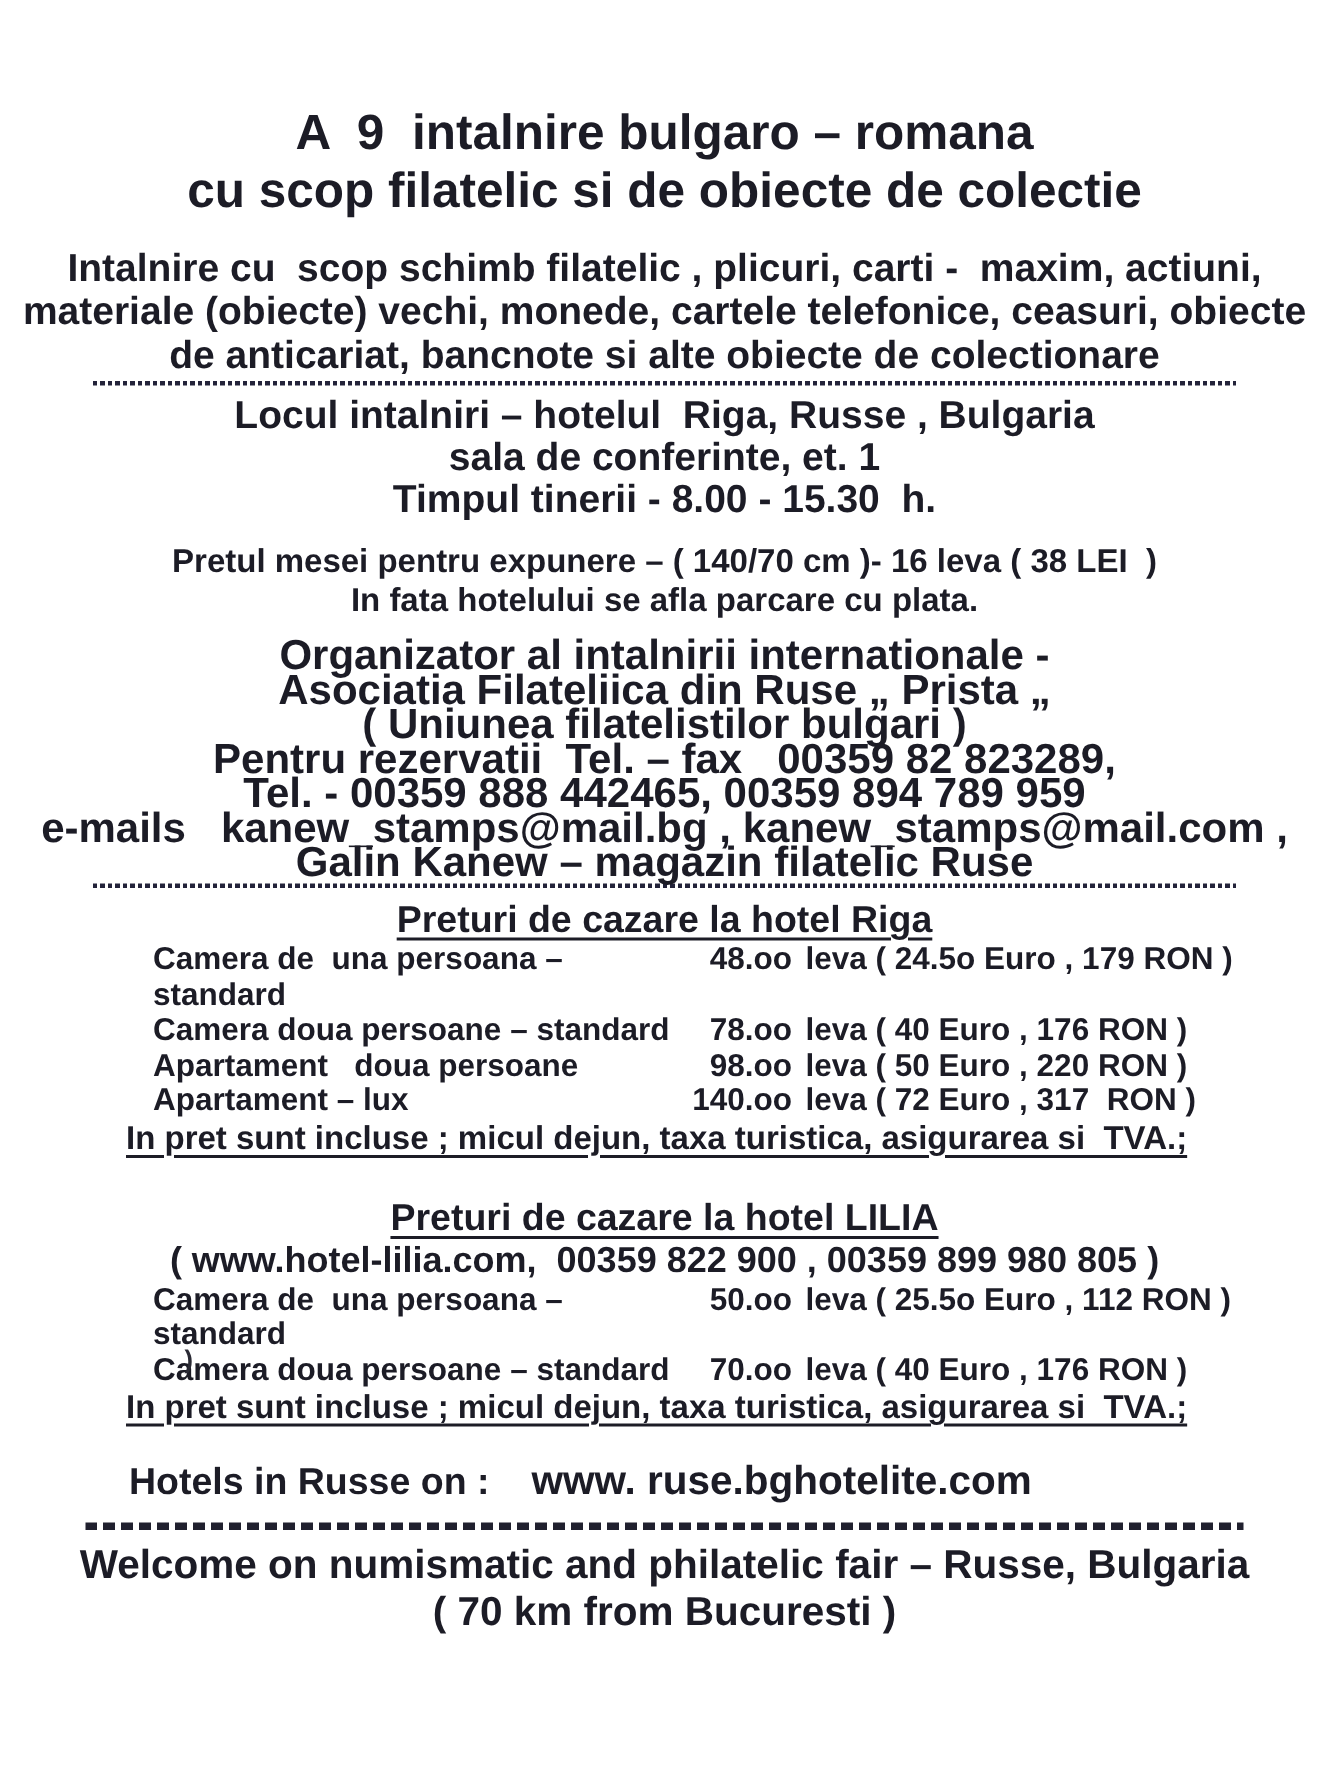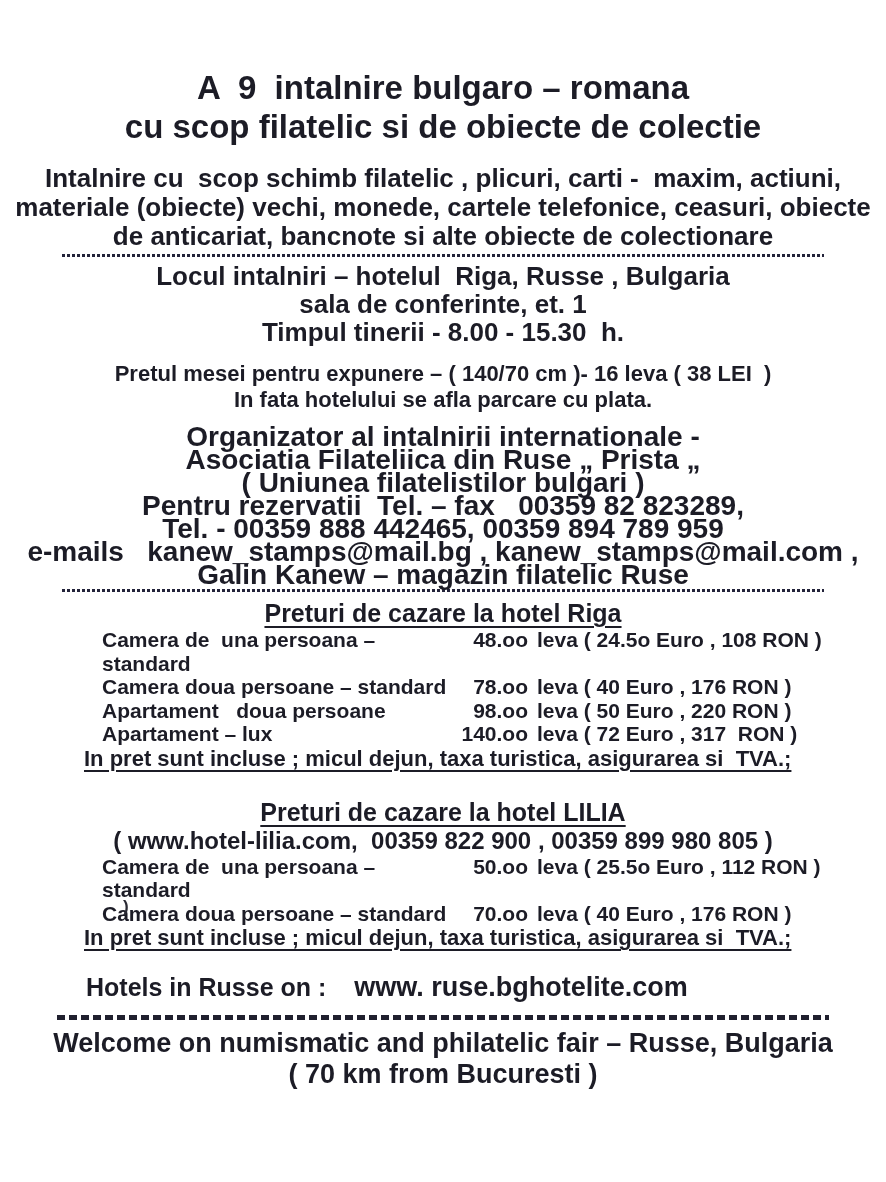--- a/index.html
+++ b/index.html
@@ -122,21 +122,21 @@
     <div class="line">Galin Kanew – magazin filatelic Ruse</div>
   </section>
 
   <div class="sep dotted"></div>
 
   <section class="hotel">
     <h2 class="hotel-heading"><span class="u">Preturi de cazare la hotel Riga</span></h2>
     <div class="price-row">
       <span class="row-label">Camera de  una persoana – standard</span>
       <span class="row-amount">48.oo</span>
-      <span class="row-rest">leva ( 24.5o Euro , 108 RON )</span>
+      <span class="row-rest">leva ( 24.5o Euro , 179 RON )</span>
     </div>
     <div class="price-row">
       <span class="row-label">Camera doua persoane – standard</span>
       <span class="row-amount">78.oo</span>
       <span class="row-rest">leva ( 40 Euro , 176 RON )</span>
     </div>
     <div class="price-row">
       <span class="row-label">Apartament   doua persoane</span>
       <span class="row-amount">98.oo</span>
       <span class="row-rest">leva ( 50 Euro , 220 RON )</span>

